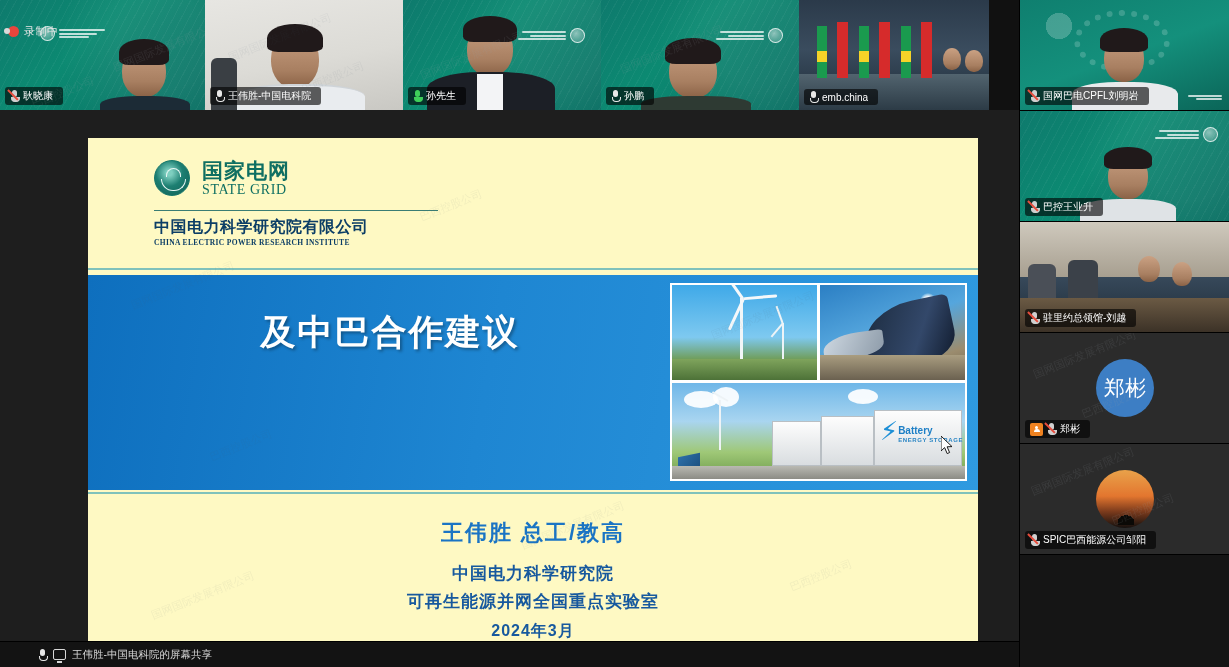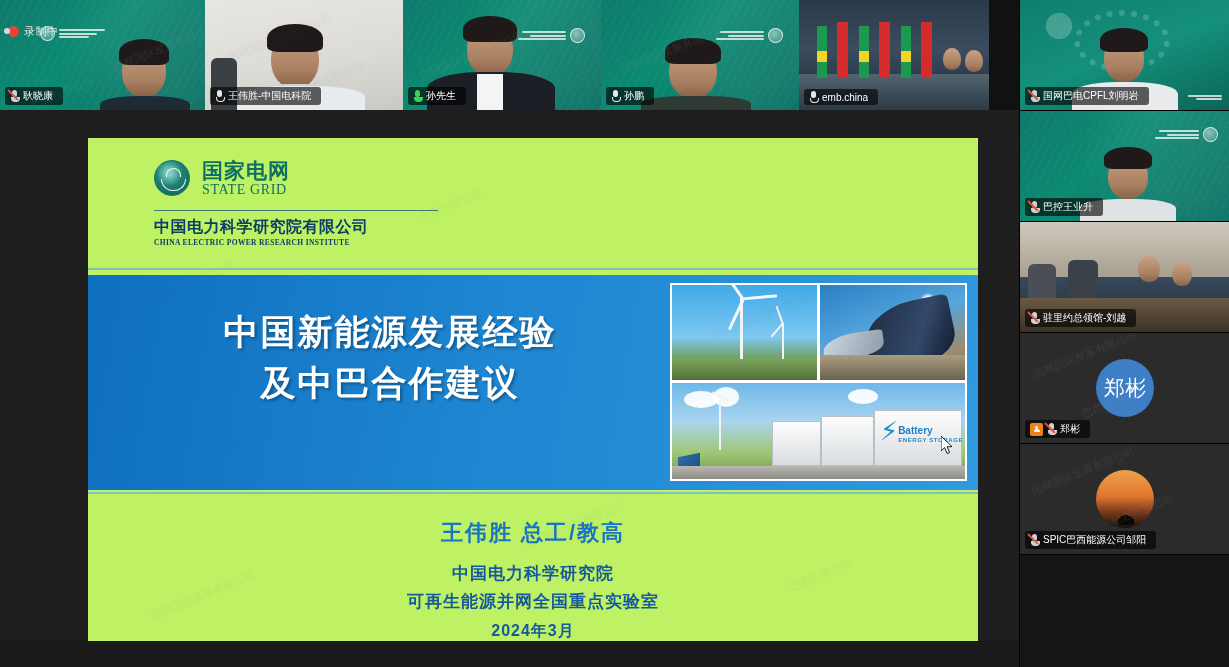--- a/index.html
+++ b/index.html
@@ -183,21 +183,21 @@
   }
 
   
   .share-area {
     position: absolute; left: 0; top: 110px; width: 1019px; height: 531px;
     background: #1e1e1e;
   }
   .slide {
     position: absolute; left: 88px; top: 28px;
     width: 890px; height: 503px;
-    background: #bef264; overflow: hidden;
+    background: #fef9c3; overflow: hidden;
   }
   
   .slide-logo { position: absolute; left: 66px; top: 22px; display: flex; align-items: flex-start; gap: 12px; }
   .logo-mark {
     width: 36px; height: 36px; border-radius: 50%;
     background: radial-gradient(circle at 42% 35%, #7ecfc0 0 10%, #1d7f72 45%, #0e5d53 100%);
     border: 1.5px solid #15776b; position: relative; flex: 0 0 auto;
   }
   .logo-mark::before {
     content: ""; position: absolute; left: 6px; top: 18px;
@@ -503,21 +503,20 @@
           <div class="logo-txt-en">STATE GRID</div>
         </div>
       </div>
       <div class="logo-rule"></div>
       <div class="inst-cn">中国电力科学研究院有限公司</div>
       <div class="inst-en">CHINA ELECTRIC POWER RESEARCH INSTITUTE</div>
       <div class="hdr-rule"></div>
 
       <div class="banner">
         <div class="banner-title">
-          <div>中国新能源发展经验</div>
           <div>及中巴合作建议</div>
         </div>
 
         <div class="collage">
           <div class="ph ph-wind">
             <span class="blade-hub"></span>
             <span class="blade b1"></span>
               <span class="blade b2"></span>
               <span class="blade b3"></span>
             <span class="t2"></span>
@@ -567,20 +566,25 @@
         <span style="left:700px;top:430px;">巴西控股公司</span>
         <span style="left:60px;top:450px;">国网国际发展有限公司</span>
       </div>
     </div>
 
     <svg class="cursor" viewBox="0 0 13 19">
       <polygon points="0,0 0,15 3.6,11.6 6.2,17.6 8.6,16.5 6.1,10.8 11,10.6" fill="#ffffff" stroke="#1b1b1b" stroke-width="1"></polygon>
     </svg>
   </div>
 
+  <div class="statusbar">
+    <span class="mic"></span>
+    <span class="sb-screen"></span>
+    <span class="sb-text">王伟胜-中国电科院的屏幕共享</span>
+  </div>
 
   <div class="sidebar">
 
     <div class="stile">
       <div class="bg-office"></div>
       <div style="position:absolute;left:12px;top:8px;width:54px;height:36px;border-radius:50%;background:radial-gradient(circle at 50% 50%, rgba(255,255,255,.22) 0 40%, transparent 41%);"></div>
       <div style="position:absolute;left:54px;top:10px;width:96px;height:62px;border-radius:50%;border:6px dotted rgba(255,255,255,.18);"></div>
       <div class="head" style="left:84px;top:34px;width:40px;height:48px;"></div>
       <div class="hair" style="left:80px;top:28px;width:48px;height:24px;"></div>
       <div class="torso" style="left:52px;top:82px;width:106px;height:28px;background:#e8eaec;"></div>

